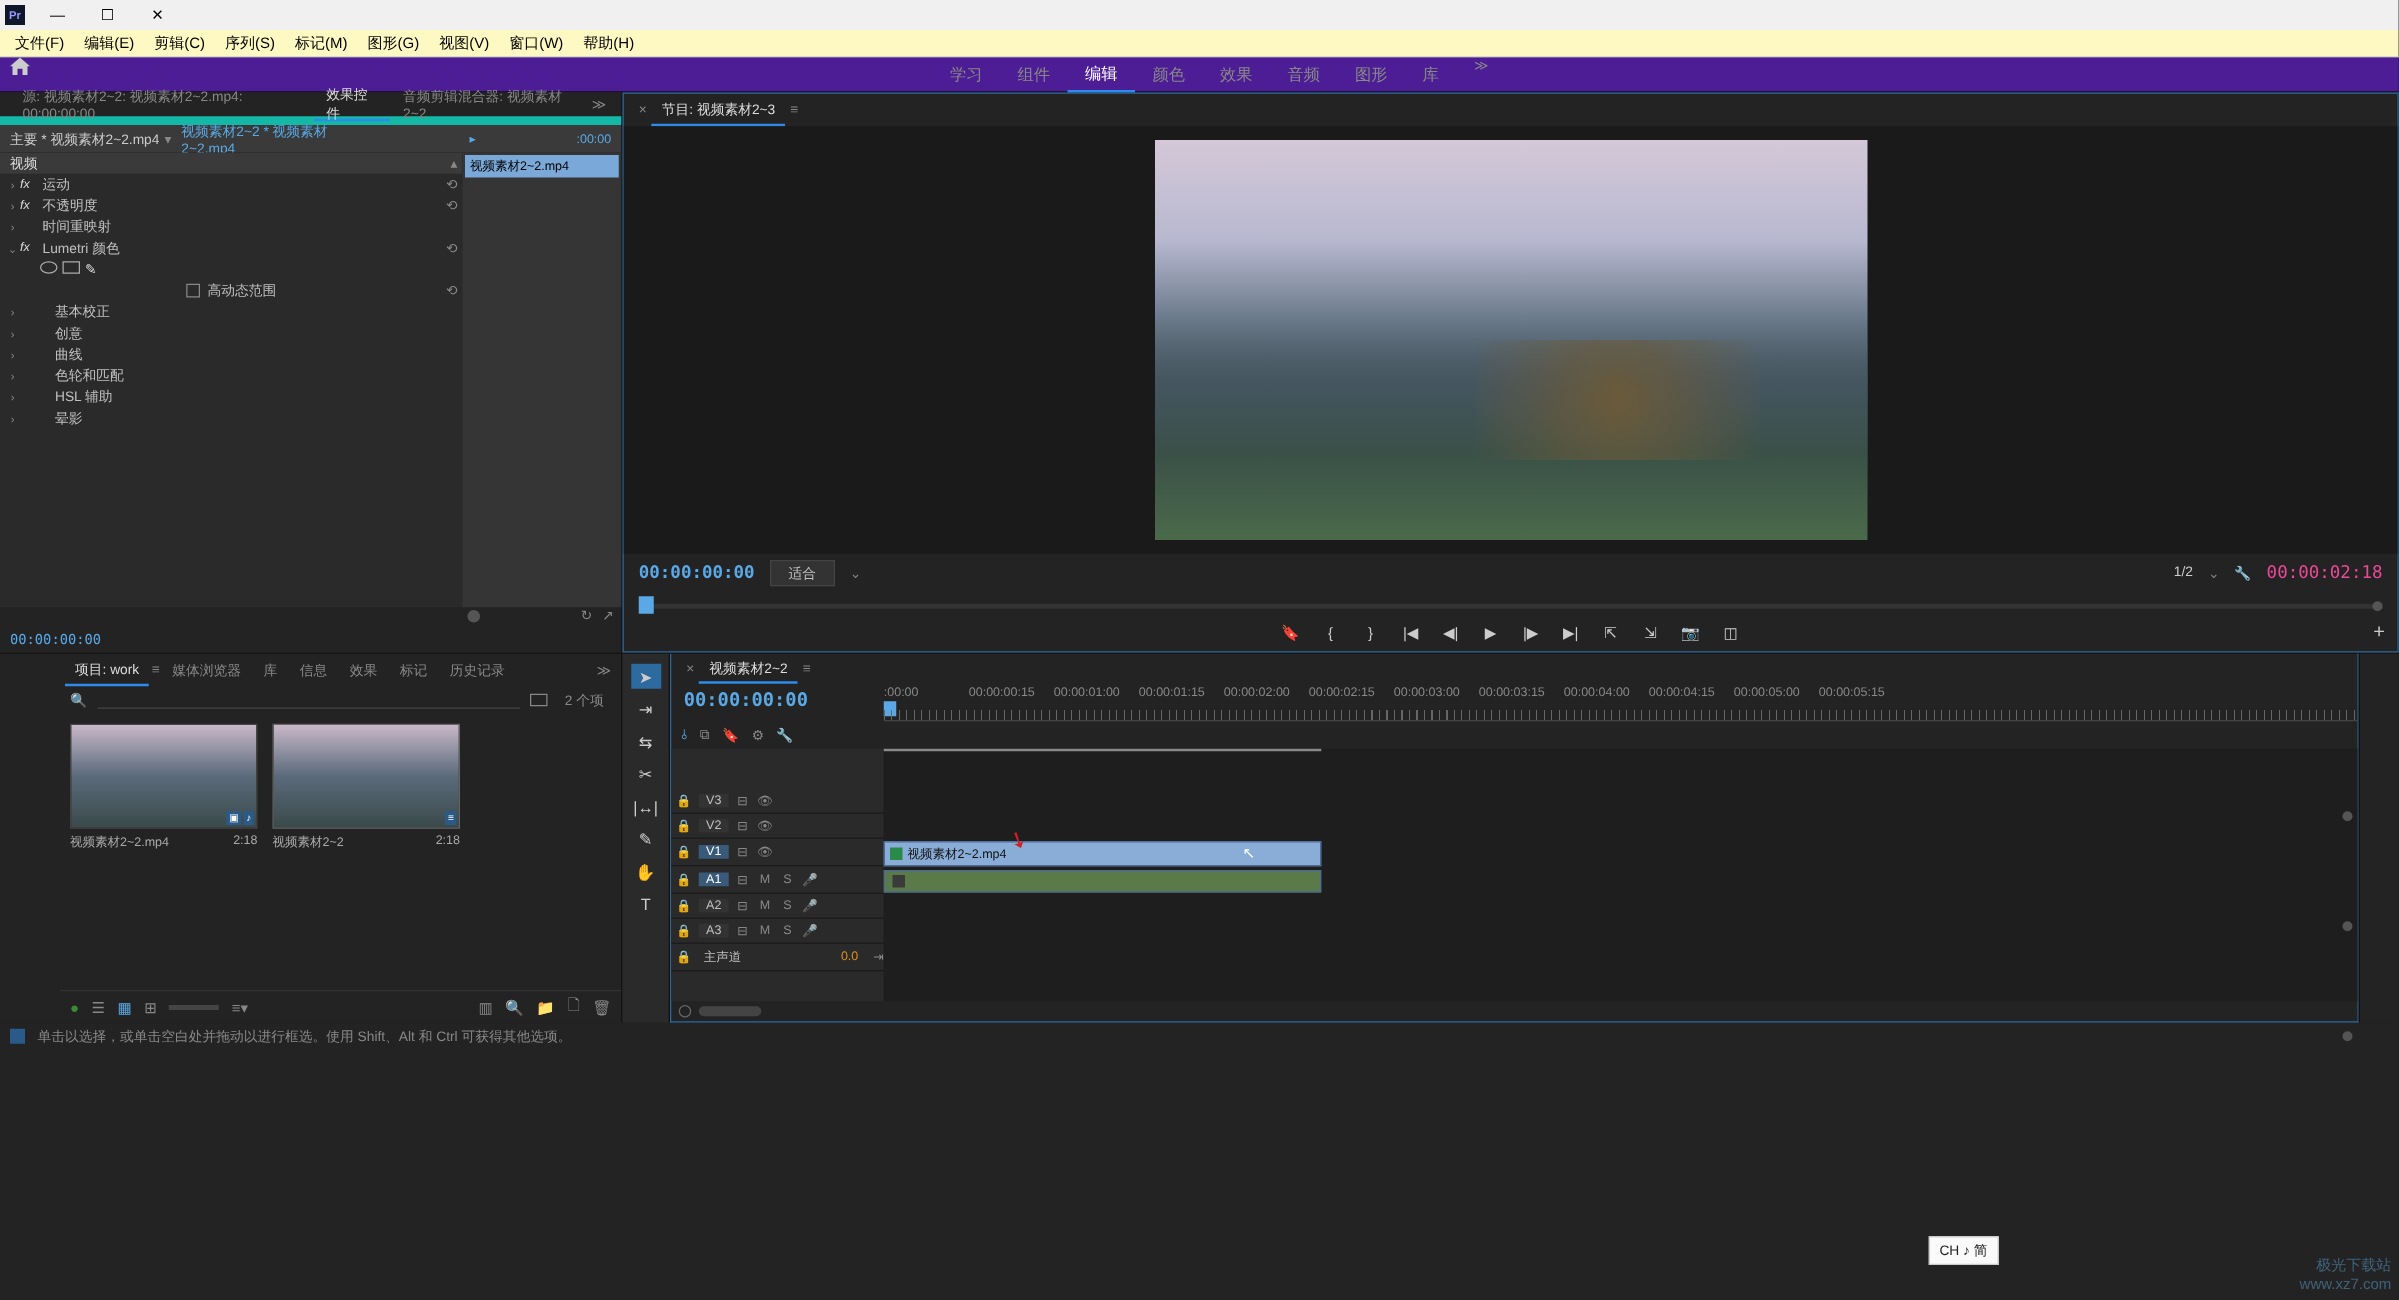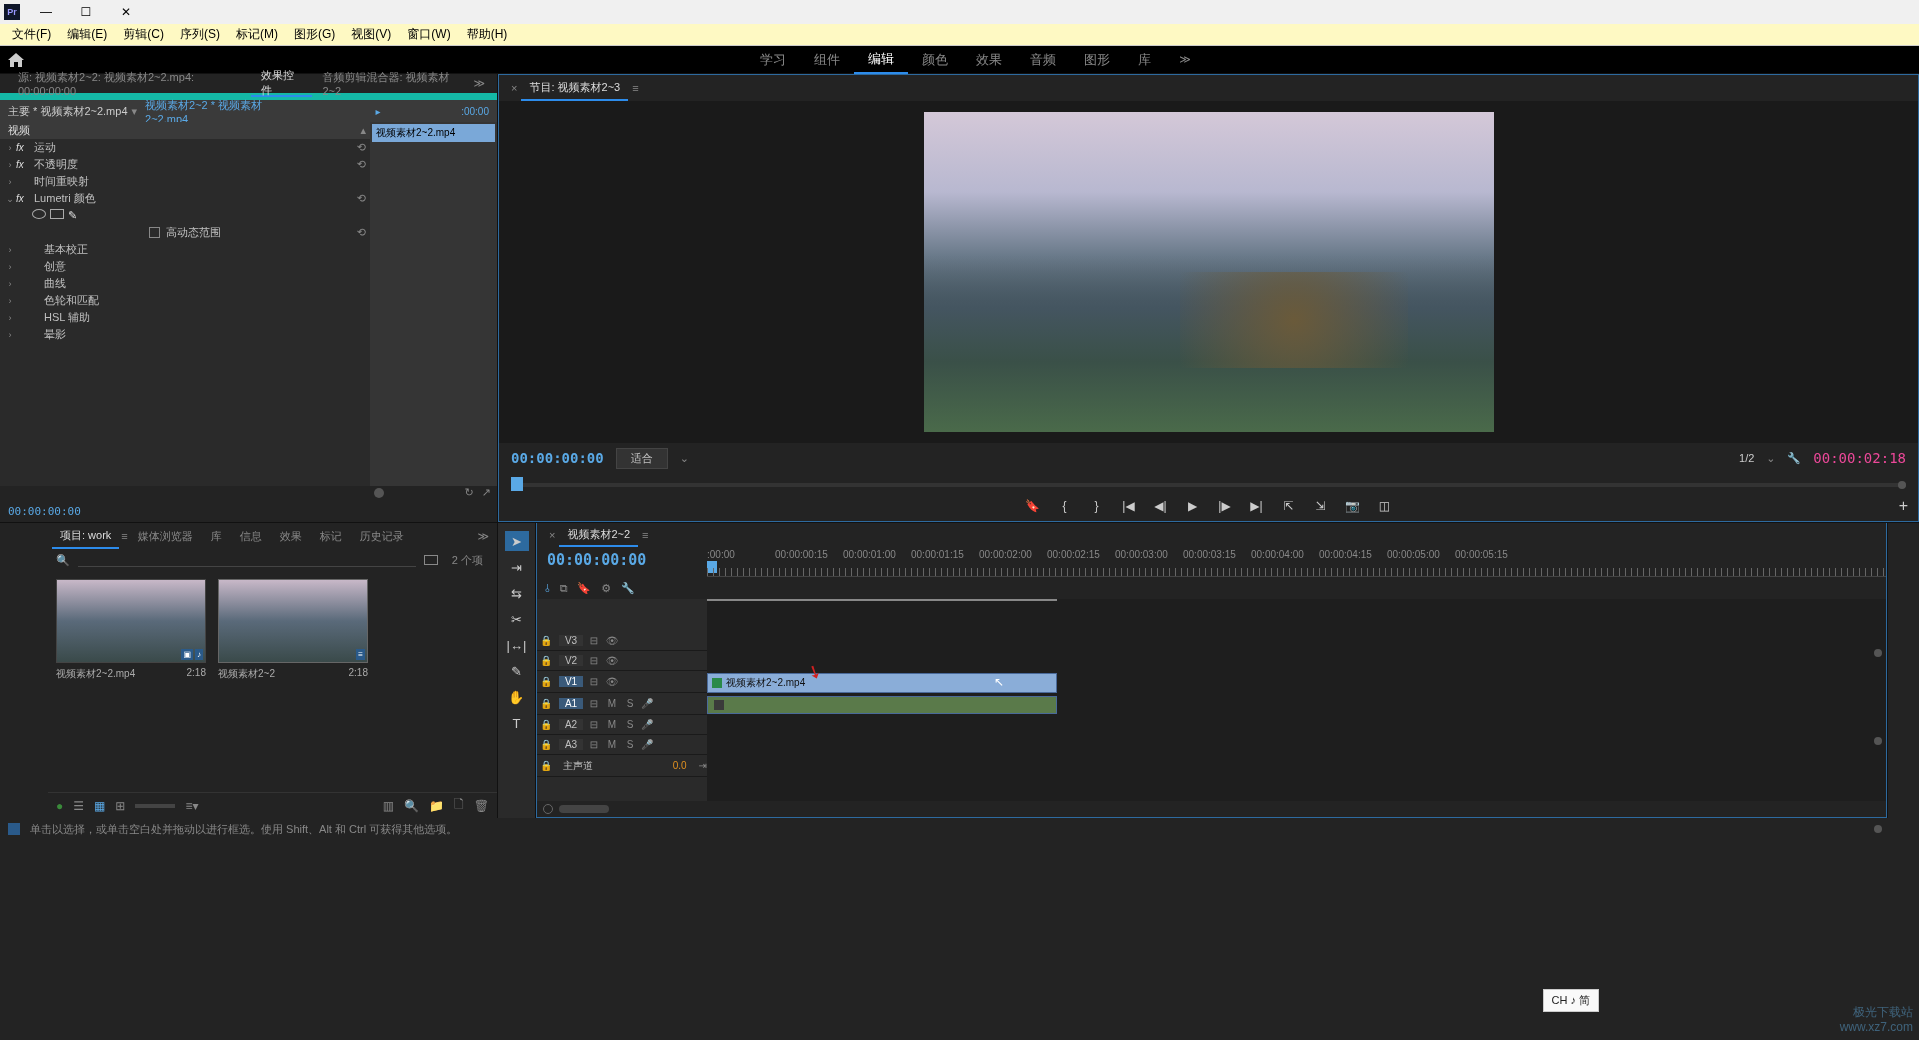--- a/index.html
+++ b/index.html
@@ -9,21 +9,21 @@
 .titlebar { height: 24px; background: #f0f0f0; color: #000; display: flex; align-items: center; padding: 0 4px; }
 .titlebar .icon-pr { width: 16px; height: 16px; background: #0f172a; color: #9999ff; display: flex; align-items: center; justify-content: center; font-size: 9px; font-weight: bold; margin-right: 6px; }
 .titlebar .title-text { flex: 1; font-size: 12px; }
 .titlebar .winbtn { width: 40px; height: 24px; display: flex; align-items: center; justify-content: center; font-size: 12px; }
 
 
 .menubar { height: 22px; background: #fef9c3; color: #000; display: flex; align-items: center; padding: 0 4px; border-bottom: 1px solid #ccc; }
 .menubar .mitem { padding: 0 8px; font-size: 12px; }
 
 
-.wstabs { height: 28px; background: #000000; display: flex; align-items: center; border-bottom: 1px solid #111; }
+.wstabs { height: 28px; background: #4c1d95; display: flex; align-items: flex-start; border-bottom: 1px solid #111; }
 .wstabs .home { width:32px; display:flex; justify-content:center; }
 .wstabs .spacer{flex:1;}
 .wstabs .tab { padding: 0 14px; color: #888; font-size: 13px; height:28px; display:flex; align-items:center; }
 .wstabs .tab.active { color: #fff; border-bottom: 2px solid #2d8ceb; }
 .wstabs .trail{width:40px; display:flex; justify-content:center; color:#888;}
 
 
 .main { display: flex; height: 448px; }
 .left-pane { width: 498px; display: flex; flex-direction: column; border-right: 1px solid #111; }
 .right-pane { flex: 1; display: flex; flex-direction: column; border:1px solid #2d6a9f;}

